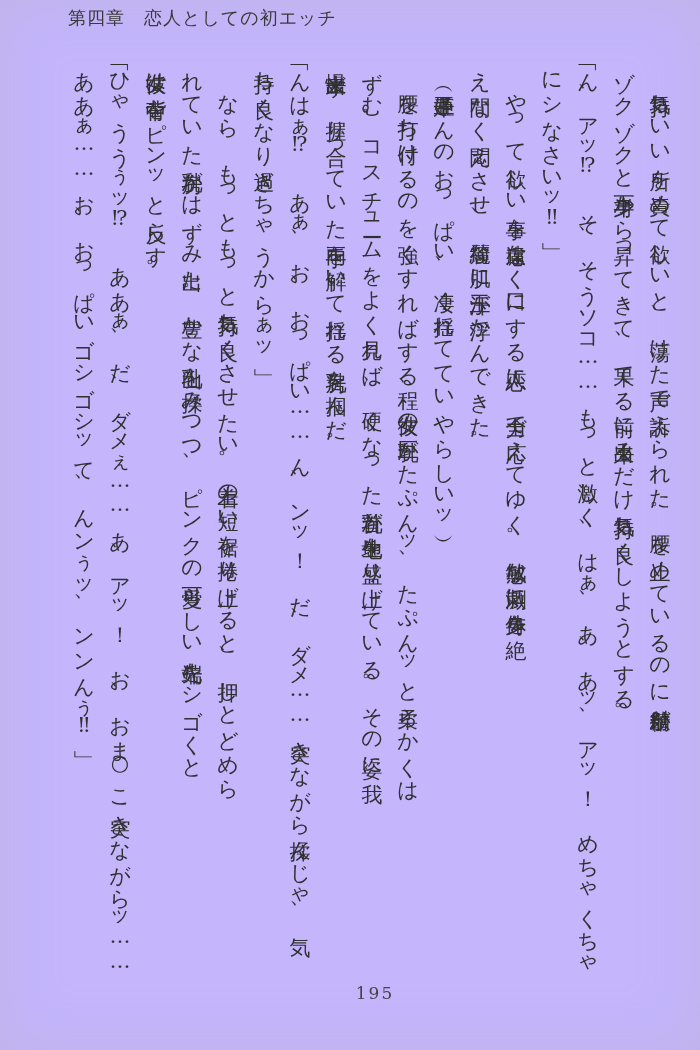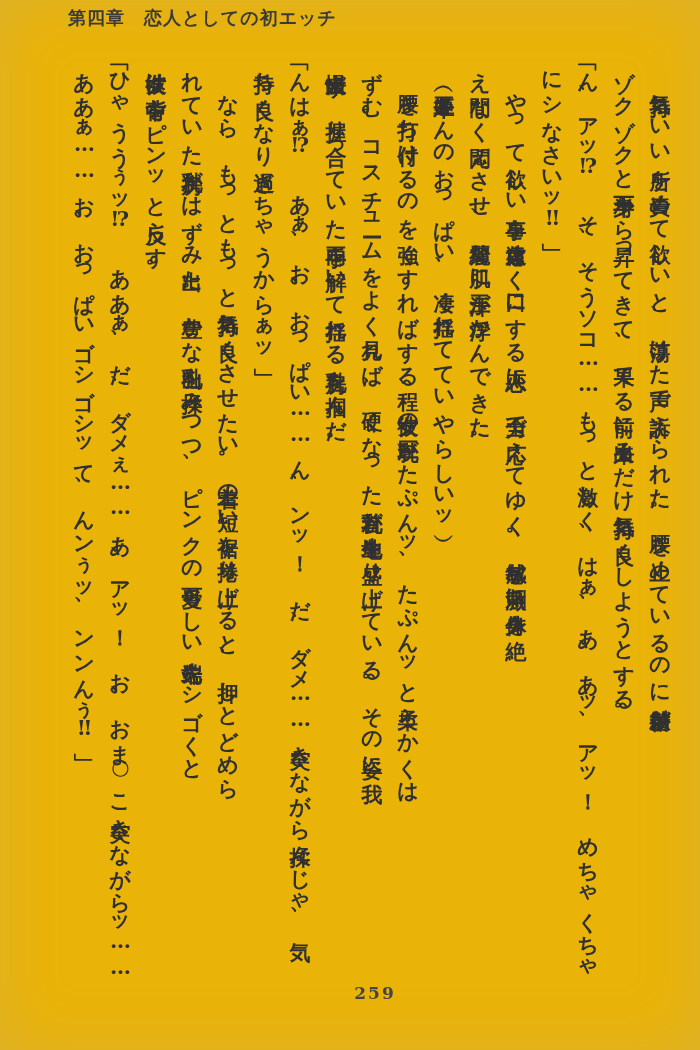--- a/index.html
+++ b/index.html
@@ -6,25 +6,24 @@
     margin: 0;
     padding: 0;
     width: 700px;
     height: 1050px;
     overflow: hidden;
   }
   .page {
     position: relative;
     width: 700px;
     height: 1050px;
-    background: #eab308;
+    background: #c4b5fd;
     box-shadow: inset 0 0 60px rgba(180,175,165,0.25);
     font-family: "DejaVu Serif", "Liberation Serif", serif;
     color: #333333;
-    font-weight: bold;
   }
   .chapter-header {
     position: absolute;
     top: 6px;
     left: 68px;
     font-size: 18px;
     letter-spacing: 1px;
     white-space: nowrap;
     color: #3a3a3a;
   }
@@ -78,14 +77,14 @@
       <p class="line">慢出来ず、握り合っていた両手を解いて揺れる乳房を掴んだ。</p>
       <p class="line">「んはぁ⁉　あぁ、お、おっぱい……ん、ンッ！　だ、ダメ……突きながら揉んじゃ、気</p>
       <p class="line">持ち良くなり過ぎちゃうからぁッ」</p>
       <p class="line indent">なら、もっともっと気持ち良くさせたい。上着の短い裾を捲り上げると、押しとどめら</p>
       <p class="line">れていた乳房がはずみ出た。豊かな乳山を揉みつつ、ピンクの可愛らしい先端をシゴくと</p>
       <p class="line">彼女は背中をピンッと反らす。</p>
       <p class="line">「ひゃううぅッ⁉　ああぁ、だ、ダメぇ……あ、アッ！　お、おま○こ突きながらッ……</p>
       <p class="line">ああぁ……お、おっぱいゴシゴシッて、んンぅッ、ンンんぅ‼」</p>
     </div>
 
-  <div class="page-number">259</div>
+  <div class="page-number">195</div>
 </div>
 
 </body></html>

